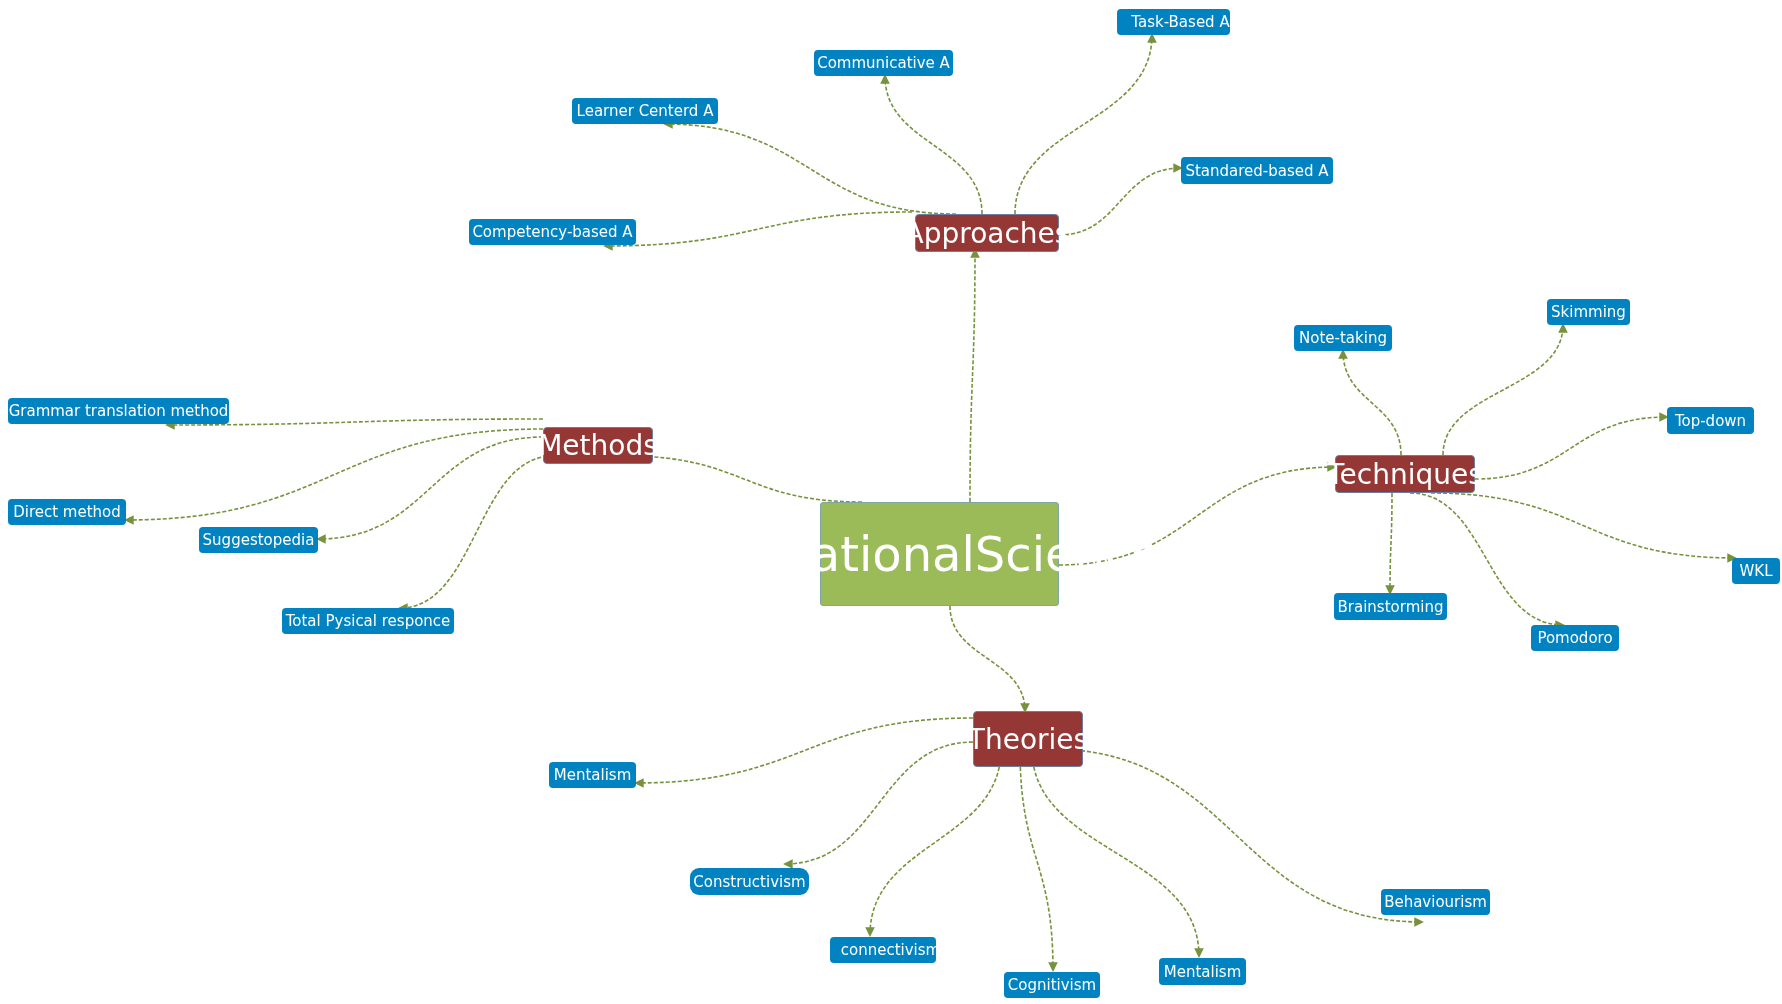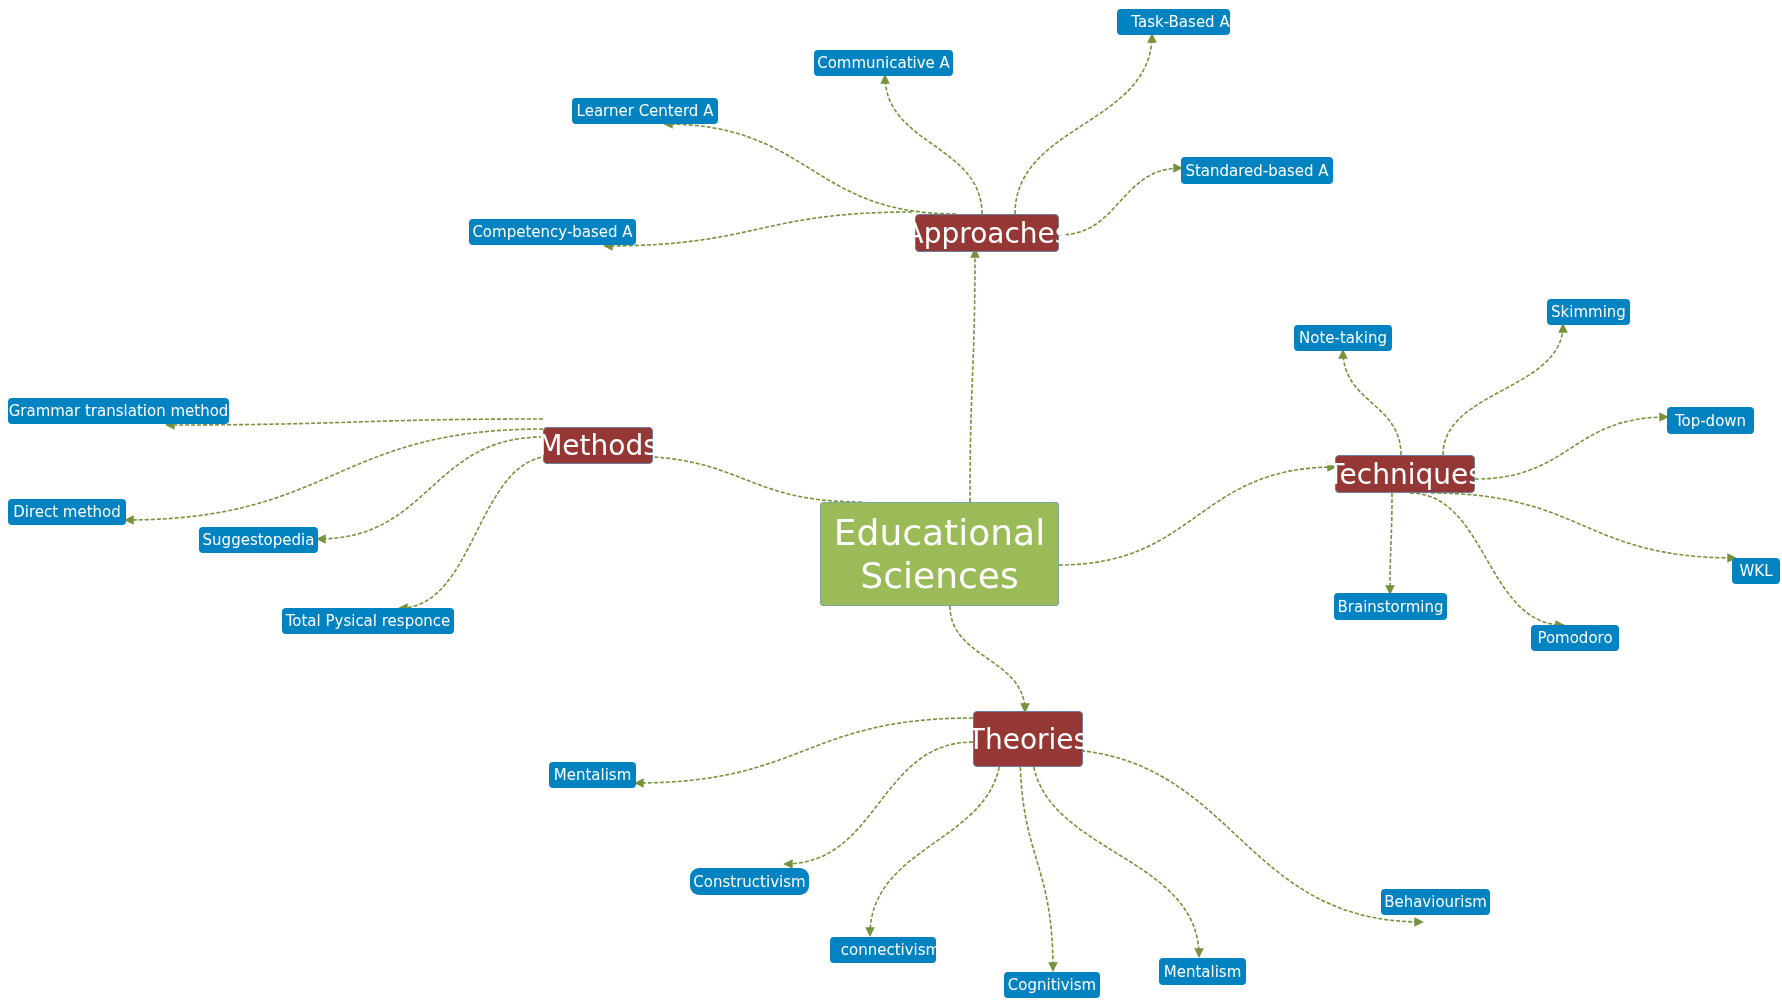--- a/index.html
+++ b/index.html
@@ -3,21 +3,21 @@
 <meta charset="utf-8">
 <style>
   html, body { margin:0; padding:0; background:#ffffff; }
   body { width:1782px; height:1004px; position:relative; overflow:hidden;
          font-family:"DejaVu Sans", "Liberation Sans", sans-serif; }
   #canvas { position:absolute; left:0; top:0; width:1782px; height:1004px; }
   #edges { position:absolute; left:0; top:0; width:1782px; height:1004px; pointer-events:none; }
   .node { position:absolute; box-sizing:border-box; display:flex; align-items:center;
           justify-content:center; color:#ffffff; white-space:nowrap; text-align:center; cursor:pointer; }
   .node.central { background:#9bbb59; border:1px solid #7fa6a6; border-radius:3px;
-                  font-size:36px; line-height:43px; flex-direction:column; }
+                  font-size:48px; line-height:43px; flex-direction:row; }
   .node.branch { background:#953735; border:1px solid #6b7fa0; border-radius:4px; font-size:28px; }
   .node.leaf { background:#0283c1; border-radius:4px; font-size:15px; }
 </style>
 </head>
 <body>
 
 <div id="canvas">
   <svg id="edges" xmlns="http://www.w3.org/2000/svg">
     <defs>
       <marker id="arrow" viewBox="0 0 10 10" refX="8" refY="5" markerWidth="6" markerHeight="6" orient="auto-start-reverse">

